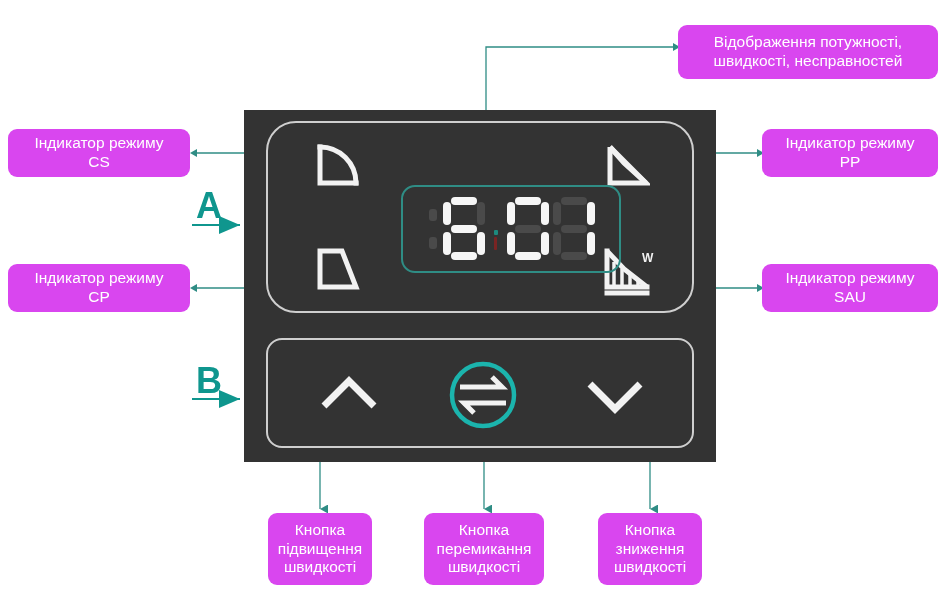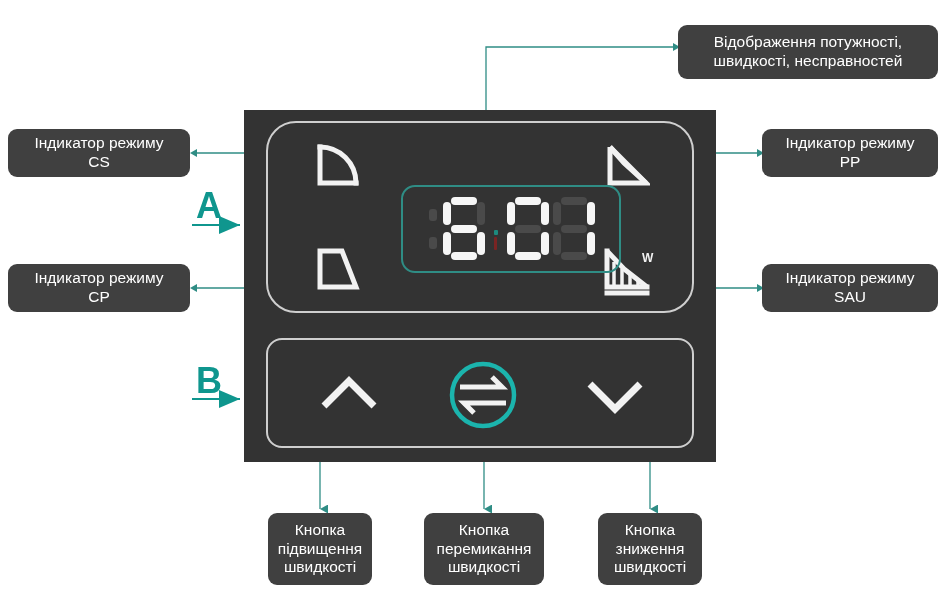--- a/index.html
+++ b/index.html
@@ -168,21 +168,21 @@
     width: 70px;
     height: 66px;
   }
   .btn.up   { left: 46px; }
   .btn.swap { left: 179px; width: 72px; height: 72px; top: 19px; }
   .btn.down { left: 312px; }
 
   
   .callout {
     position: absolute;
-    background: #404040;
+    background: #d946ef;
     color: #ffffff;
     border-radius: 9px;
     display: flex;
     align-items: center;
     justify-content: center;
     text-align: center;
     line-height: 1.22;
     font-size: 15.5px;
     font-family: "Liberation Sans", sans-serif;
     box-sizing: border-box;

